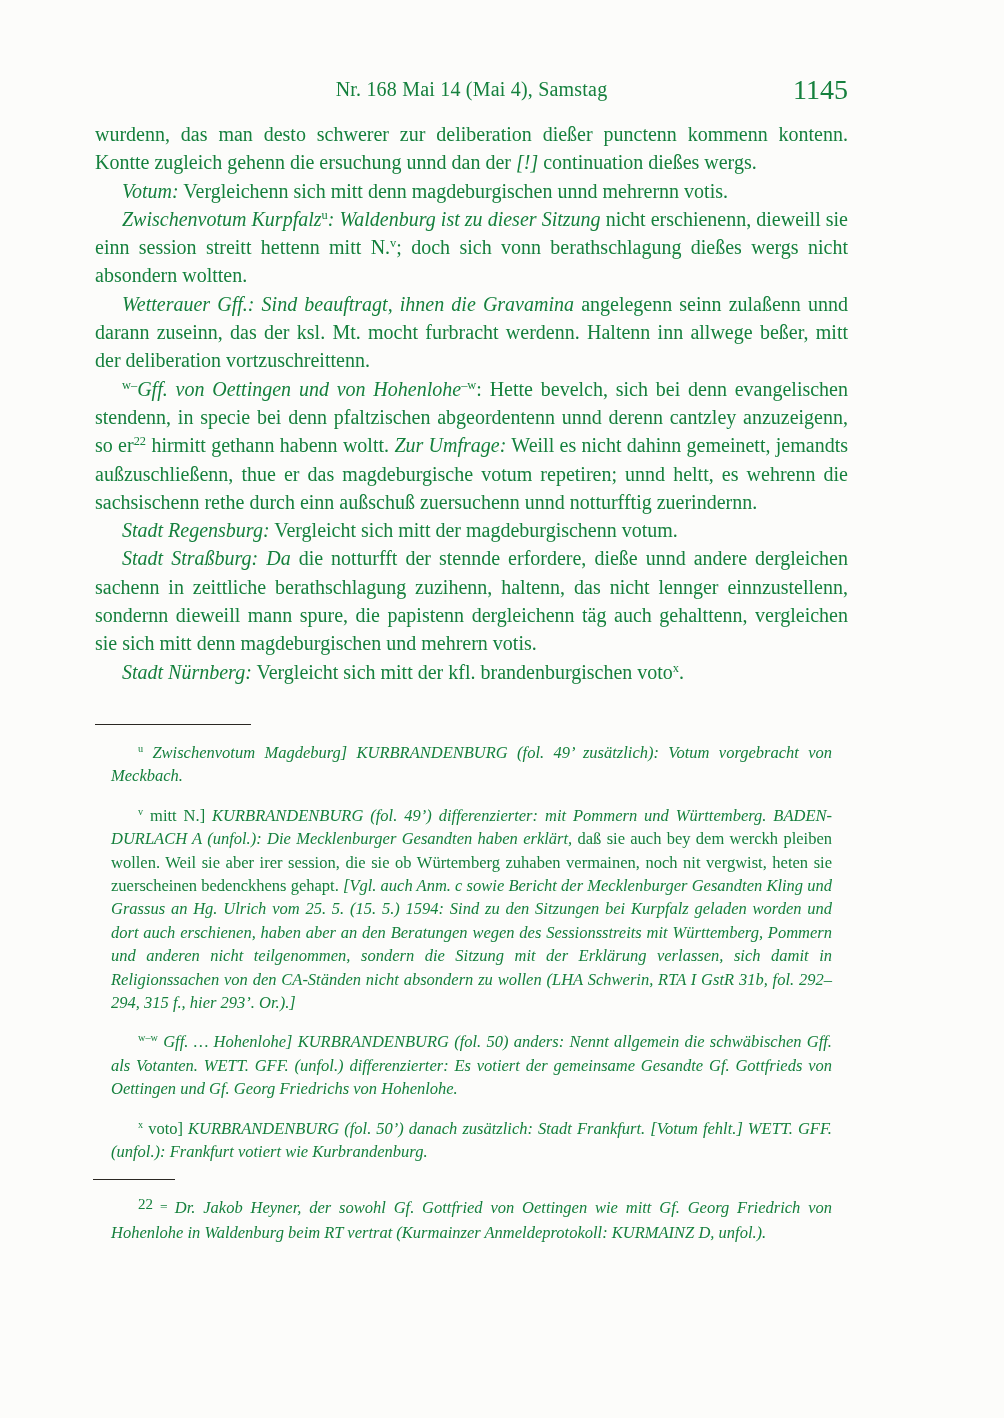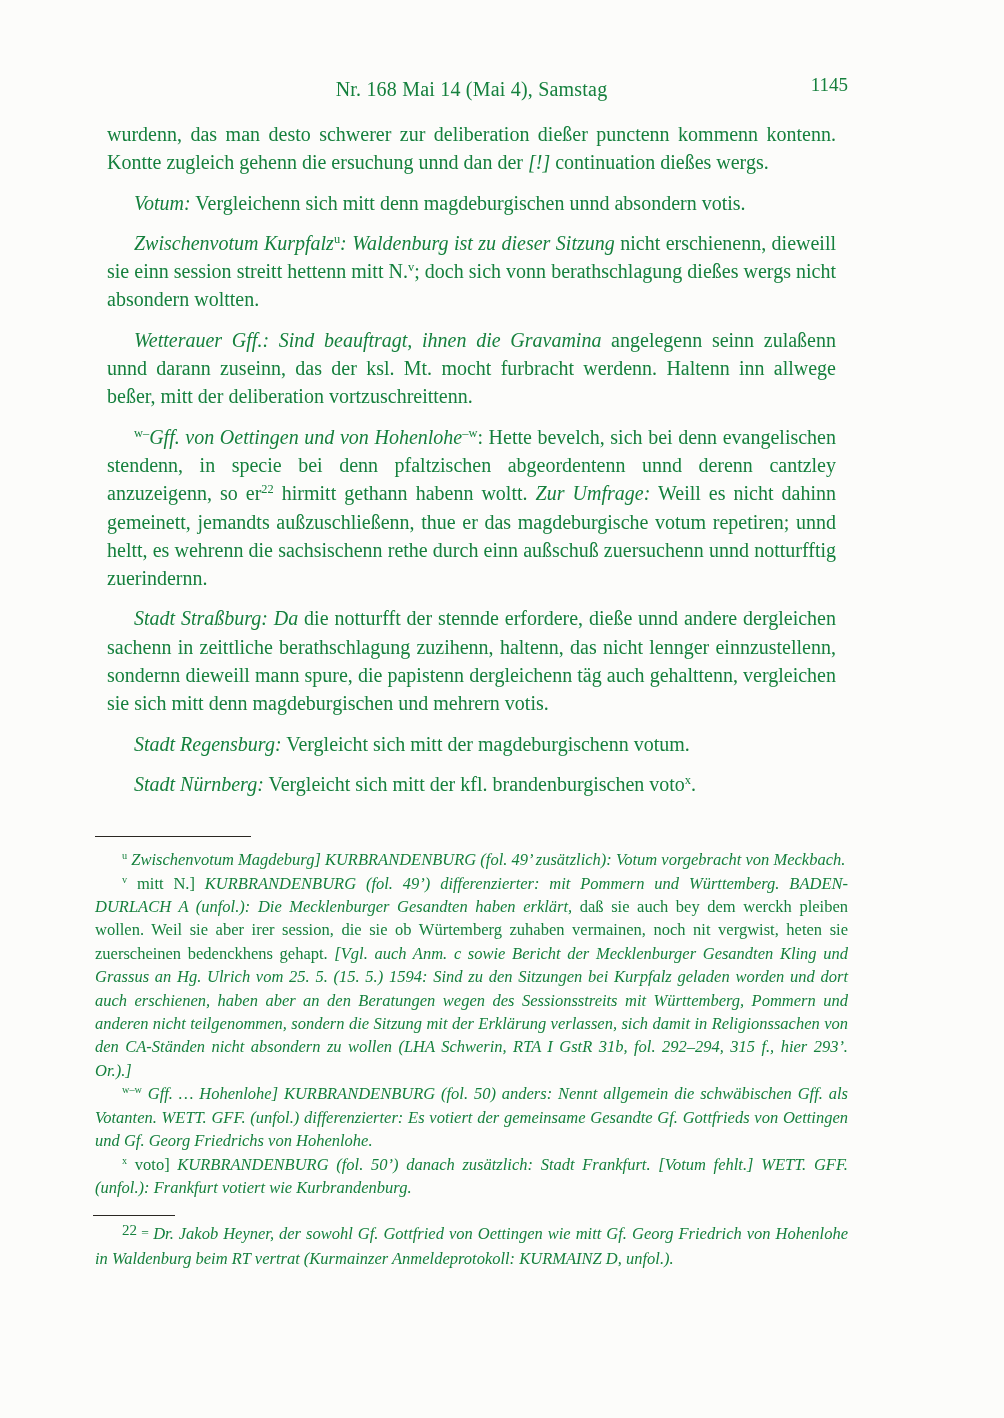--- a/index.html
+++ b/index.html
@@ -10,67 +10,67 @@
     background:#fcfcfa;color:#15803d;
     font-family:"Liberation Serif","DejaVu Serif",serif;
   }
   .hdr{position:relative;height:30px;}
   .hdr-title{
     position:absolute;left:0;right:0;text-align:center;
     font-size:20px;letter-spacing:.2px;
   }
   .hdr-page{
     position:absolute;right:0;top:-4px;
-    font-size:19px;
+    font-size:28px;
   }
   .bodytext{
     margin-top:12px;
     font-size:20px;line-height:28.3px;
     text-align:justify;
   }
-  .para{margin:12px;}
+  .para{margin:0;}
   .para.indent{text-indent:27px;}
   .it{font-style:italic;}
   sup{font-size:0.62em;line-height:0;vertical-align:0.55em;}
   .rule1{
     width:156px;height:0;border:none;
     border-top:1.6px solid #2a2722;
     margin:38px 0 11px 0;
   }
   .fnblock{
     font-size:16.5px;line-height:23.4px;
     text-align:justify;
   }
-  .fn{margin:0;text-indent:27px;}
+  .fn{margin:16px;text-indent:27px;}
   .rule2{
     width:82px;height:0;border:none;
     border-top:1.5px solid #2a2722;
     margin:16px 0 6px -2px;
   }
   .fnnum{font-size:15px;position:relative;top:-4px;}
   .eq{font-size:13.5px;position:relative;top:-2px;}
 </style>
 </head>
 <body>
 
 <div class="page">
 
   <div class="hdr">
     <div class="hdr-title">Nr. 168 Mai 14 (Mai 4), Samstag</div>
     <div class="hdr-page">1145</div>
   </div>
 
   <div class="bodytext">
       <p class="para"><span>wurdenn, das man desto schwerer zur deliberation dießer punctenn kommenn kontenn. Kontte zugleich gehenn die ersuchung unnd dan der </span><span class="it">[!]</span><span> continuation dießes wergs.</span></p>
-      <p class="para indent"><span class="it">Votum:</span><span> Vergleichenn sich mitt denn magdeburgischen unnd absondern votis.</span></p>
+      <p class="para indent"><span class="it">Votum:</span><span> Vergleichenn sich mitt denn magdeburgischen unnd mehrernn votis.</span></p>
       <p class="para indent"><span class="it">Zwischenvotum Kurpfalz</span><sup>u</sup><span class="it">: Waldenburg ist zu dieser Sitzung</span><span> nicht erschienenn, dieweill sie einn session streitt hettenn mitt N.</span><sup>v</sup><span>; doch sich vonn berathschlagung dießes wergs nicht absondern woltten.</span></p>
       <p class="para indent"><span class="it">Wetterauer Gff.: Sind beauftragt, ihnen die Gravamina</span><span> angelegenn seinn zulaßenn unnd darann zuseinn, das der ksl. Mt. mocht furbracht werdenn. Haltenn inn allwege beßer, mitt der deliberation vortzuschreittenn.</span></p>
       <p class="para indent"><sup>w–</sup><span class="it">Gff. von Oettingen und von Hohenlohe</span><sup>–w</sup><span>: Hette bevelch, sich bei denn evangelischen stendenn, in specie bei denn pfaltzischen abgeordentenn unnd derenn cantzley anzuzeigenn, so er</span><sup>22</sup><span> hirmitt gethann habenn woltt. </span><span class="it">Zur Umfrage:</span><span> Weill es nicht dahinn gemeinett, jemandts außzuschließenn, thue er das magdeburgische votum repetiren; unnd heltt, es wehrenn die sachsischenn rethe durch einn außschuß zuersuchenn unnd notturfftig zuerindernn.</span></p>
+      <p class="para indent"><span class="it">Stadt Regensburg:</span><span> Vergleicht sich mitt der magdeburgischenn votum.</span></p>
       <p class="para indent"><span class="it">Stadt Straßburg: Da</span><span> die notturfft der stennde erfordere, dieße unnd andere dergleichen sachenn in zeittliche berathschlagung zuzihenn, haltenn, das nicht lennger einnzustellenn, sondernn dieweill mann spure, die papistenn dergleichenn täg auch gehalttenn, vergleichen sie sich mitt denn magdeburgischen und mehrern votis.</span></p>
-      <p class="para indent"><span class="it">Stadt Regensburg:</span><span> Vergleicht sich mitt der magdeburgischenn votum.</span></p>
       <p class="para indent"><span class="it">Stadt Nürnberg:</span><span> Vergleicht sich mitt der kfl. brandenburgischen voto</span><sup>x</sup><span>.</span></p>
     </div>
 
   <hr class="rule1">
 
   <div class="fnblock">
       <p class="fn"><sup>u</sup><span class="it"> Zwischenvotum Magdeburg] KURBRANDENBURG (fol. 49’ zusätzlich): Votum vorgebracht von Meckbach.</span></p>
       <p class="fn"><sup>v</sup><span> mitt N.] </span><span class="it">KURBRANDENBURG (fol. 49’) differenzierter: mit Pommern und Württemberg. BADEN-DURLACH A (unfol.): Die Mecklenburger Gesandten haben erklärt,</span><span> daß sie auch bey dem werckh pleiben wollen. Weil sie aber irer session, die sie ob Würtemberg zuhaben vermainen, noch nit vergwist, heten sie zuerscheinen bedenckhens gehapt. </span><span class="it">[Vgl. auch Anm. c sowie Bericht der Mecklenburger Gesandten Kling und Grassus an Hg. Ulrich vom 25. 5. (15. 5.) 1594: Sind zu den Sitzungen bei Kurpfalz geladen worden und dort auch erschienen, haben aber an den Beratungen wegen des Sessionsstreits mit Württemberg, Pommern und anderen nicht teilgenommen, sondern die Sitzung mit der Erklärung verlassen, sich damit in Religionssachen von den CA-Ständen nicht absondern zu wollen (LHA Schwerin, RTA I GstR 31b, fol. 292–294, 315 f., hier 293’. Or.).]</span></p>
       <p class="fn"><sup>w–w</sup><span class="it"> Gff. … Hohenlohe] KURBRANDENBURG (fol. 50) anders: Nennt allgemein die schwäbischen Gff. als Votanten. WETT. GFF. (unfol.) differenzierter: Es votiert der gemeinsame Gesandte Gf. Gottfrieds von Oettingen und Gf. Georg Friedrichs von Hohenlohe.</span></p>
       <p class="fn"><sup>x</sup><span> voto] </span><span class="it">KURBRANDENBURG (fol. 50’) danach zusätzlich: Stadt Frankfurt. [Votum fehlt.] WETT. GFF. (unfol.): Frankfurt votiert wie Kurbrandenburg.</span></p>

